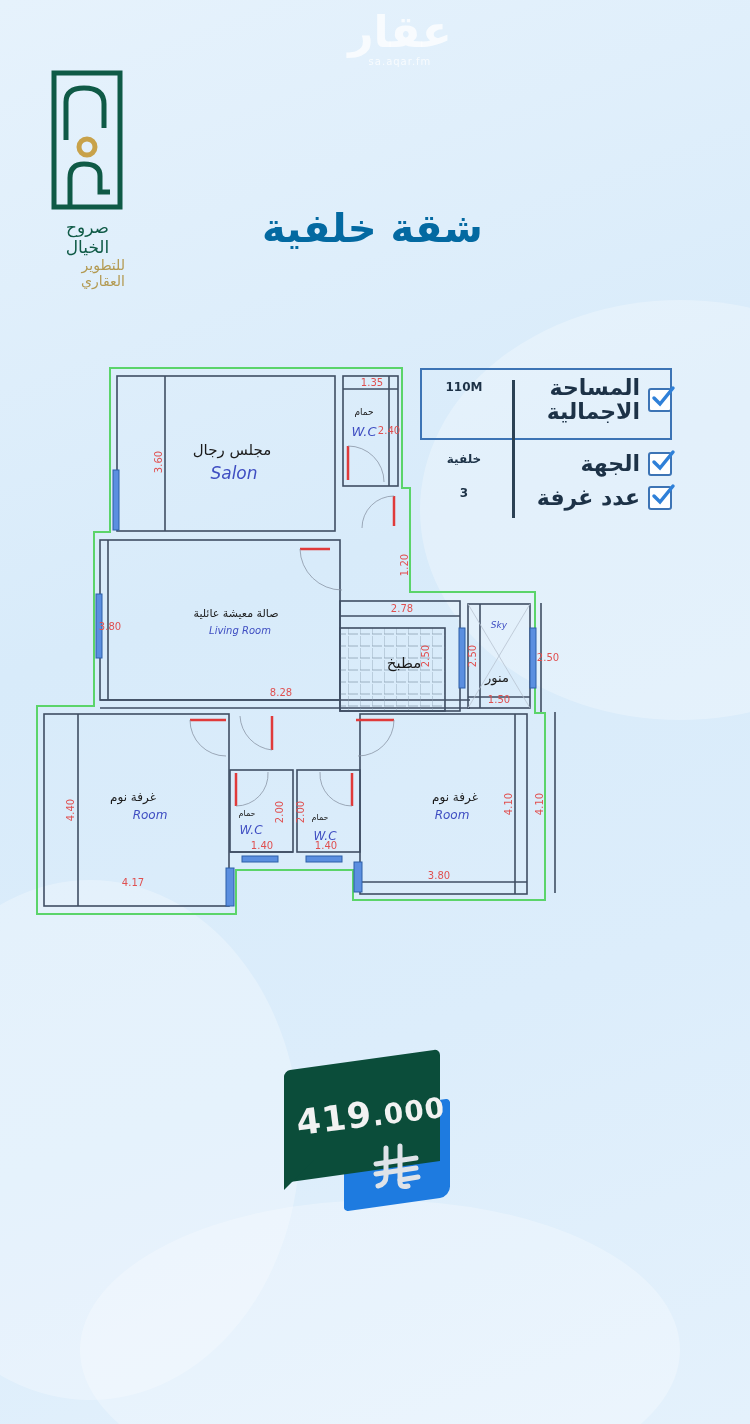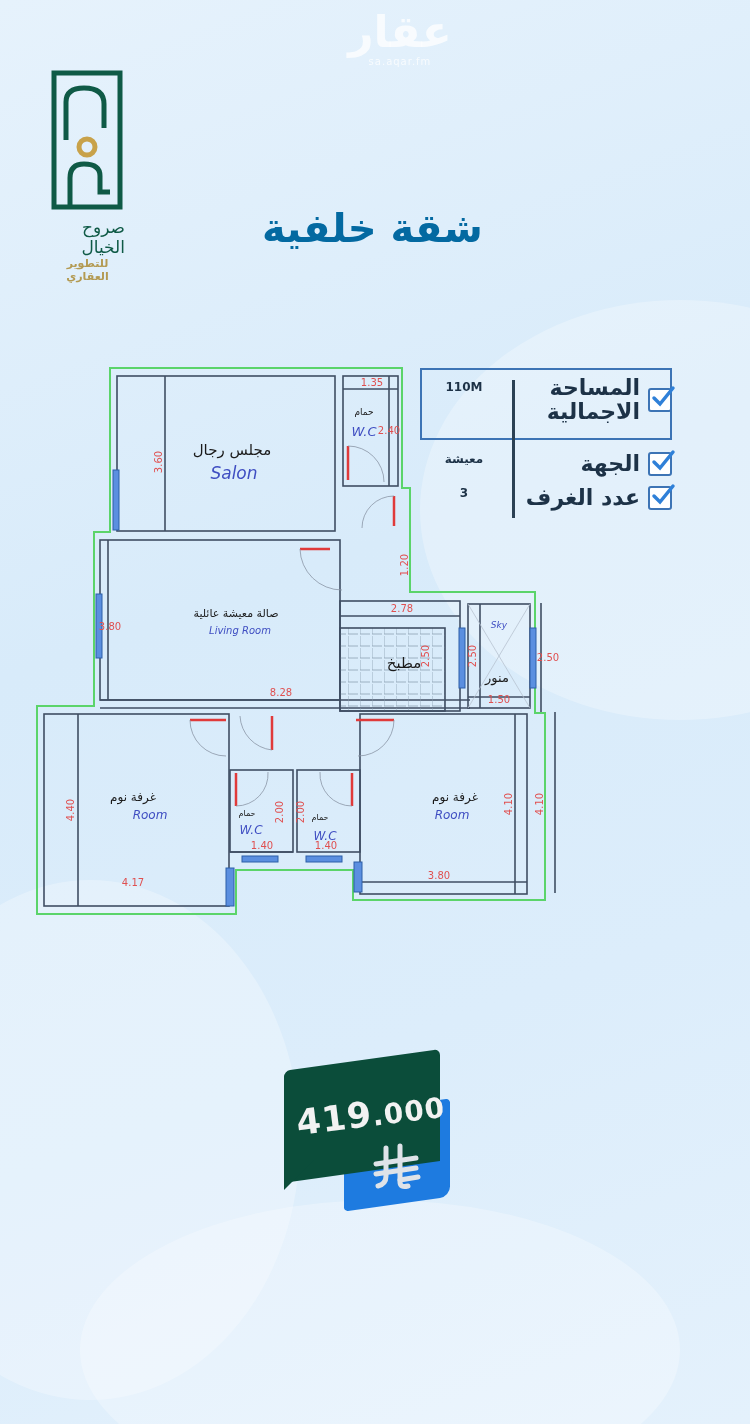--- a/index.html
+++ b/index.html
@@ -5,22 +5,22 @@
   html,body{margin:0;padding:0;}
   body{width:750px;height:1424px;overflow:hidden;position:relative;
     background:linear-gradient(160deg,#e6f2fc 0%,#d8ebfa 40%,#dcedfb 70%,#e4f1fc 100%);
     font-family:"DejaVu Sans",sans-serif;}
   .bgwave{position:absolute;border-radius:50%;background:rgba(255,255,255,0.28);pointer-events:none;}
   .watermark{position:absolute;left:340px;top:8px;width:120px;text-align:center;color:rgba(255,255,255,0.75);}
   .watermark .wm-ar{font-size:44px;font-weight:bold;line-height:48px;}
   .watermark .wm-en{font-size:10px;letter-spacing:1px;}
   .logo{position:absolute;left:50px;top:70px;width:75px;}
   .logo svg{display:block;}
-  .logo .brand-ar{font-size:17px;color:#0f5a46;margin-top:2px;direction:rtl;}
-  .logo .brand-sub{font-size:11px;color:#b39a52;text-align:center;direction:rtl;font-weight:bold;}
+  .logo .brand-ar{font-size:17px;color:#0f5a46;text-align:center;margin-top:2px;direction:rtl;}
+  .logo .brand-sub{font-size:14px;color:#b39a52;direction:rtl;}
   .title{position:absolute;left:240px;top:205px;width:265px;text-align:center;
     font-size:40px;font-weight:bold;color:#0369a1;direction:rtl;}
   .info{position:absolute;left:420px;top:368px;width:252px;height:152px;direction:rtl;}
   .info .box{position:absolute;left:0;top:0;width:248px;height:68px;border:2px solid #3d74b5;}
   .info .vline{position:absolute;left:92px;top:12px;width:3px;height:138px;background:#2b4154;}
   .info .row{position:absolute;right:0;display:flex;align-items:center;}
   .info .chk{width:20px;height:20px;border:2px solid #3d74b5;border-radius:3px;margin-left:8px;position:relative;background:#fff;}
   .info .chk svg{position:absolute;left:0;top:-5px;}
   .info .lbl{font-size:22px;font-weight:bold;color:#1d3247;line-height:24px;}
   .info .val{position:absolute;font-size:12px;font-weight:bold;color:#1d3247;text-align:center;width:88px;left:0;}
@@ -81,29 +81,29 @@
   <div class="val" style="top:12px;">110M</div>
 
   <div class="row" style="top:84px;justify-content:space-between;">
     <div class="chk">
       <svg width="26" height="26" viewBox="0 0 26 26">
           <path d="M4 13 L10 19 L23 3" fill="none" stroke="#2f80d8" stroke-width="3.5" stroke-linecap="round"></path>
         </svg>
     </div>
     <div class="lbl">الجهة</div>
   </div>
-  <div class="val" style="top:84px;">معيشة</div>
+  <div class="val" style="top:84px;">خلفية</div>
 
   <div class="row" style="top:118px;">
     <div class="chk">
       <svg width="26" height="26" viewBox="0 0 26 26">
           <path d="M4 13 L10 19 L23 3" fill="none" stroke="#2f80d8" stroke-width="3.5" stroke-linecap="round"></path>
         </svg>
     </div>
-    <div class="lbl">عدد الغرف</div>
+    <div class="lbl">عدد غرفة</div>
   </div>
   <div class="val" style="top:118px;">3</div>
 </div>
 
 <svg class="plan" width="750" height="920">
   <defs>
     <pattern id="tiles" width="12" height="12" patternUnits="userSpaceOnUse">
       <path d="M0 0 V10 H10" fill="none" stroke="#8d9fb3" stroke-width="0.8"></path>
     </pattern>
   </defs>

